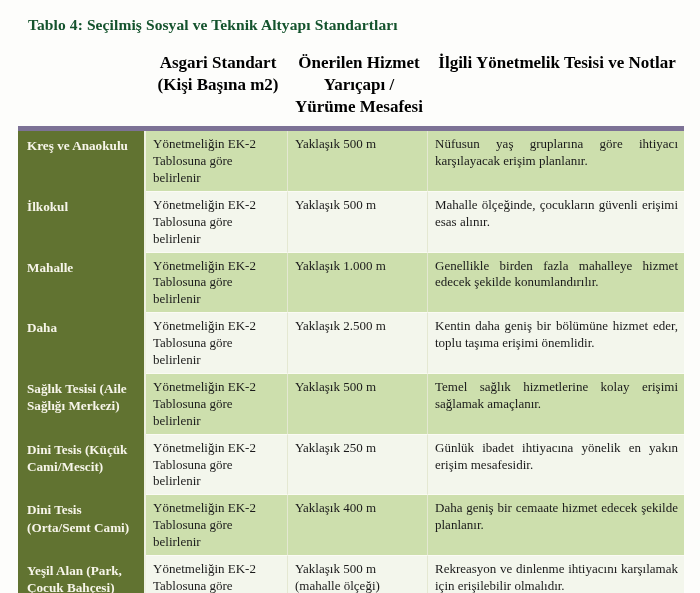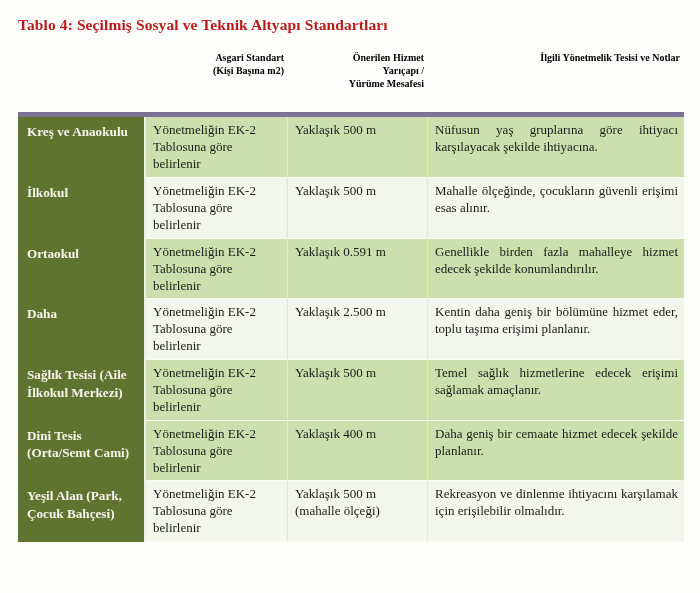--- a/index.html
+++ b/index.html
@@ -5,32 +5,32 @@
   html,body{margin:0;padding:0;}
   body{
     width:700px;height:593px;
     background:#fdfdfb;
     font-family:"Liberation Serif", serif;
     color:#1a1a1a;
     overflow:hidden;
   }
   .doc{padding:13px 16px 0 18px;}
   .doc-title{
-    font-size:15.5px;font-weight:bold;color:#b91c1c;
-    margin:3px 0 14px 0;letter-spacing:.1px;
+    font-size:15.5px;font-weight:bold;color:#14532d;
+    margin:3px 0 14px 10px;letter-spacing:.1px;
   }
   table.std{
     border-collapse:separate;border-spacing:0;
     width:666px;table-layout:fixed;
   }
   th{
-    text-align:right;vertical-align:top;
-    font-size:10px;font-weight:bold;color:#000;
+    text-align:center;vertical-align:top;
+    font-size:17px;font-weight:bold;color:#000;
     line-height:1.28;
-    padding:4px 4px 22px 6px;
+    padding:4px 4px 9px 6px;
     border-bottom:5px solid #7d7296;
     white-space:pre-line;
     background:transparent;
   }
   th.blank{padding-left:0;}
   td{
     vertical-align:top;
     font-size:13px;line-height:1.3;
     padding:5px 8px 4px 7px;
     height:46px;
@@ -74,45 +74,51 @@
 Yarıçapı /
 Yürüme Mesafesi</th>
         <th>İlgili Yönetmelik Tesisi ve Notlar</th>
       </tr>
     </thead>
     <tbody>
       <tr class="odd">
         <td class="rowhead">Kreş ve Anaokulu</td>
         <td class="data">Yönetmeliğin EK-2 Tablosuna göre belirlenir</td>
         <td class="data">Yaklaşık 500 m</td>
-        <td class="data notes">Nüfusun yaş gruplarına göre ihtiyacı karşılayacak şekilde ihtiyacına.</td>
+        <td class="data notes">Nüfusun yaş gruplarına göre ihtiyacı karşılayacak erişim planlanır.</td>
       </tr>
       <tr class="even">
         <td class="rowhead">İlkokul</td>
         <td class="data">Yönetmeliğin EK-2 Tablosuna göre belirlenir</td>
         <td class="data">Yaklaşık 500 m</td>
         <td class="data notes">Mahalle ölçeğinde, çocukların güvenli erişimi esas alınır.</td>
       </tr>
       <tr class="odd">
-        <td class="rowhead">Ortaokul</td>
+        <td class="rowhead">Mahalle</td>
         <td class="data">Yönetmeliğin EK-2 Tablosuna göre belirlenir</td>
-        <td class="data">Yaklaşık 0.591 m</td>
+        <td class="data">Yaklaşık 1.000 m</td>
         <td class="data notes">Genellikle birden fazla mahalleye hizmet edecek şekilde konumlandırılır.</td>
       </tr>
       <tr class="even">
         <td class="rowhead">Daha</td>
         <td class="data">Yönetmeliğin EK-2 Tablosuna göre belirlenir</td>
         <td class="data">Yaklaşık 2.500 m</td>
-        <td class="data notes">Kentin daha geniş bir bölümüne hizmet eder, toplu taşıma erişimi  planlanır.</td>
+        <td class="data notes">Kentin daha geniş bir bölümüne hizmet eder, toplu taşıma erişimi  önemlidir.</td>
       </tr>
       <tr class="odd">
-        <td class="rowhead">Sağlık Tesisi (Aile İlkokul Merkezi)</td>
+        <td class="rowhead">Sağlık Tesisi (Aile Sağlığı Merkezi)</td>
         <td class="data">Yönetmeliğin EK-2 Tablosuna göre belirlenir</td>
         <td class="data">Yaklaşık 500 m</td>
-        <td class="data notes">Temel sağlık hizmetlerine edecek erişimi sağlamak amaçlanır.</td>
+        <td class="data notes">Temel sağlık hizmetlerine kolay erişimi sağlamak amaçlanır.</td>
+      </tr>
+      <tr class="even">
+        <td class="rowhead">Dini Tesis (Küçük Cami/Mescit)</td>
+        <td class="data">Yönetmeliğin EK-2 Tablosuna göre belirlenir</td>
+        <td class="data">Yaklaşık 250 m</td>
+        <td class="data notes">Günlük ibadet ihtiyacına yönelik en yakın erişim mesafesidir.</td>
       </tr>
       <tr class="odd">
         <td class="rowhead">Dini Tesis (Orta/Semt Cami)</td>
         <td class="data">Yönetmeliğin EK-2 Tablosuna göre belirlenir</td>
         <td class="data">Yaklaşık 400 m</td>
         <td class="data notes">Daha geniş bir cemaate hizmet edecek şekilde planlanır.</td>
       </tr>
       <tr class="even">
         <td class="rowhead">Yeşil Alan (Park, Çocuk Bahçesi)</td>
         <td class="data">Yönetmeliğin EK-2 Tablosuna göre belirlenir</td>

